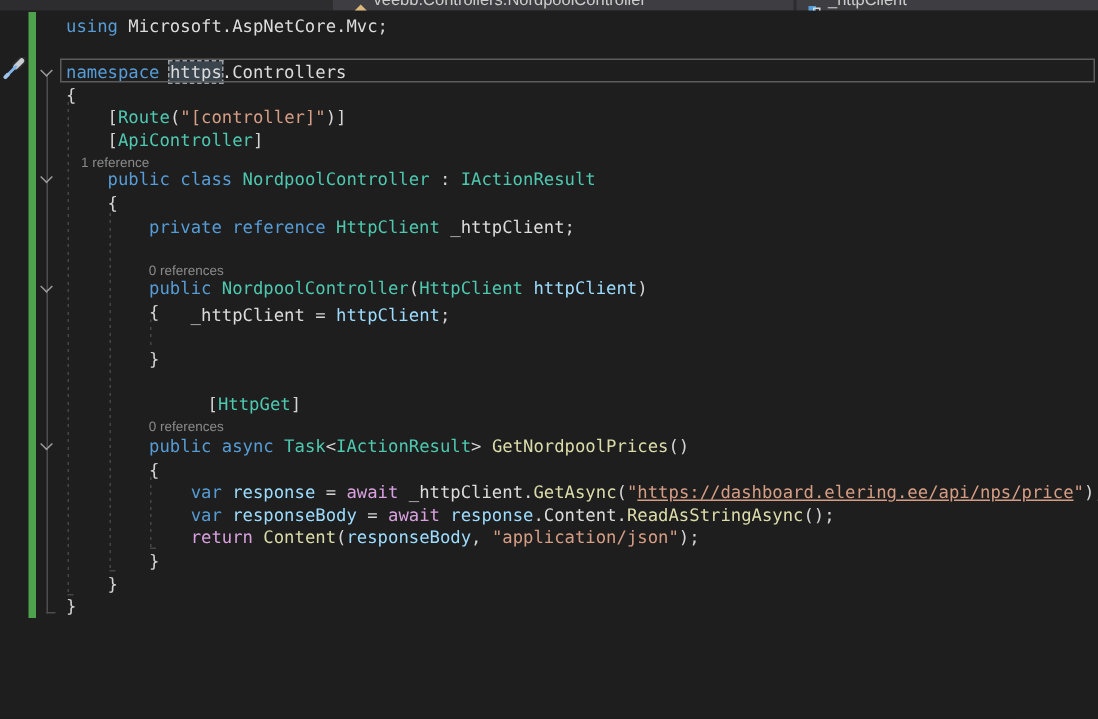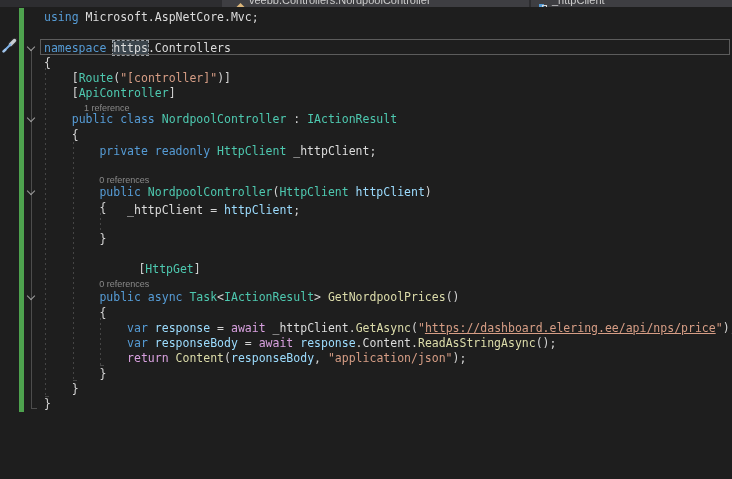--- a/index.html
+++ b/index.html
@@ -113,25 +113,25 @@
   <div class="gcorner c2"></div>
   <div class="gcorner c3"></div>
 
   <div id="code-lines">
       <div class="code-line" style="top: 10px;"><span style="color: rgb(86, 156, 214);">using </span><span style="color: rgb(220, 220, 220);">Microsoft.AspNetCore.Mvc</span><span style="color: rgb(212, 212, 212);">;</span></div>
       <div class="code-line" style="top: 41px;"><span style="color: rgb(86, 156, 214);">namespace </span><span class="hl-box" style="color: rgb(220, 220, 220);">https</span><span style="color: rgb(220, 220, 220); text-align: right;">.Controllers</span></div>
       <div class="code-line" style="top: 56px;"><span style="color: rgb(212, 212, 212);">{</span></div>
       <div class="code-line" style="top: 71px;"><span style="color: rgb(212, 212, 212);">    [</span><span style="color: rgb(78, 201, 176); margin-top: 15px;">Route</span><span style="color: rgb(212, 212, 212);">(</span><span style="color: rgb(214, 157, 133);">"[controller]"</span><span style="color: rgb(212, 212, 212);">)]</span></div>
       <div class="code-line" style="top: 86px;"><span style="color: rgb(212, 212, 212);">    [</span><span style="color: rgb(78, 201, 176);">ApiController</span><span style="color: rgb(212, 212, 212);">]</span></div>
       <div class="codelens-row" style="top: 102px;">
-        <span class="codelens-label" style="left: 84px; color: rgb(138, 138, 138);">1 reference</span>
+        <span class="codelens-label" style="left: 54px; color: rgb(138, 138, 138);">1 reference</span>
       </div>
       <div class="code-line" style="top: 112px;"><span style="color: rgb(212, 212, 212);">    </span><span style="color: rgb(86, 156, 214);">public class </span><span style="color: rgb(78, 201, 176);">NordpoolController</span><span style="color: rgb(212, 212, 212);"> : </span><span style="color: rgb(78, 201, 176);">IActionResult</span></div>
       <div class="code-line" style="top: 128px;"><span style="color: rgb(212, 212, 212);">    {</span></div>
-      <div class="code-line" style="top: 144px;"><span style="color: rgb(212, 212, 212);">        </span><span style="color: rgb(86, 156, 214);">private readonly </span><span style="color: rgb(78, 201, 176);">HttpClient</span><span style="color: rgb(220, 220, 220);"> _httpClient</span><span style="color: rgb(212, 212, 212);">;</span></div>
+      <div class="code-line" style="top: 144px;"><span style="color: rgb(212, 212, 212);">        </span><span style="color: rgb(86, 156, 214);">private reference </span><span style="color: rgb(78, 201, 176);">HttpClient</span><span style="color: rgb(220, 220, 220);"> _httpClient</span><span style="color: rgb(212, 212, 212);">;</span></div>
       <div class="codelens-row" style="top: 174px;">
         <span class="codelens-label" style="left: 99.2px; color: rgb(138, 138, 138);">0 references</span>
       </div>
       <div class="code-line" style="top: 185px;"><span style="color: rgb(212, 212, 212);">        </span><span style="color: rgb(86, 156, 214);">public </span><span style="color: rgb(78, 201, 176);">NordpoolController</span><span style="color: rgb(212, 212, 212);">(</span><span style="color: rgb(78, 201, 176);">HttpClient</span><span style="color: rgb(156, 220, 254);"> httpClient</span><span style="color: rgb(212, 212, 212);">)</span></div>
       <div class="code-line" style="top: 201px;"><span style="color: rgb(212, 212, 212);">        {</span></div>
       <div class="code-line" style="top: 203px;"><span style="color: rgb(220, 220, 220);">            _httpClient</span><span style="color: rgb(212, 212, 212);"> = </span><span style="color: rgb(156, 220, 254);">httpClient</span><span style="color: rgb(212, 212, 212);">;</span></div>
       <div class="code-line" style="top: 232px;"><span style="color: rgb(212, 212, 212);">        }</span></div>
       <div class="code-line" style="top: 262px; margin-left: 39px;"><span style="color: rgb(212, 212, 212);">        [</span><span style="color: rgb(78, 201, 176);">HttpGet</span><span style="color: rgb(212, 212, 212);">]</span></div>
       <div class="codelens-row" style="top: 278px;">
         <span class="codelens-label" style="left: 99.2px; color: rgb(138, 138, 138);">0 references</span>

